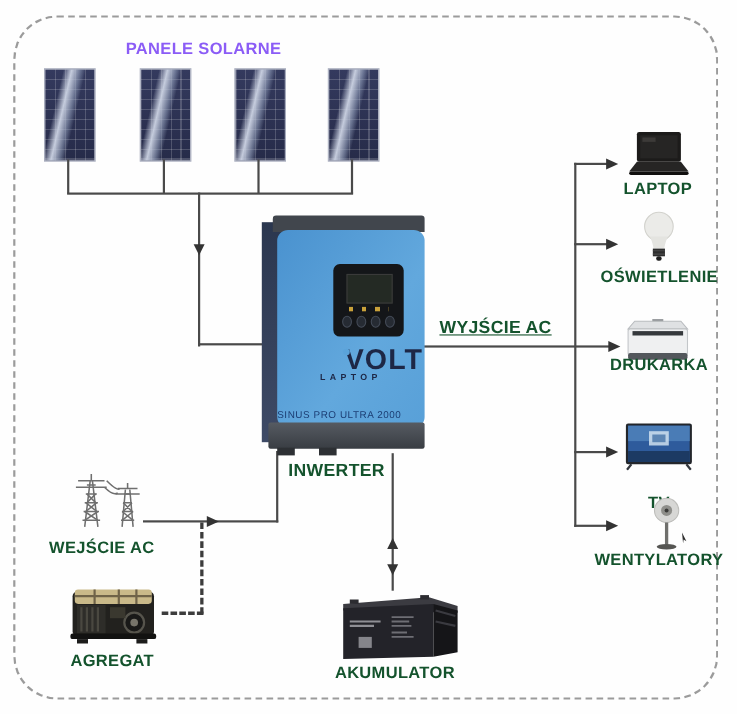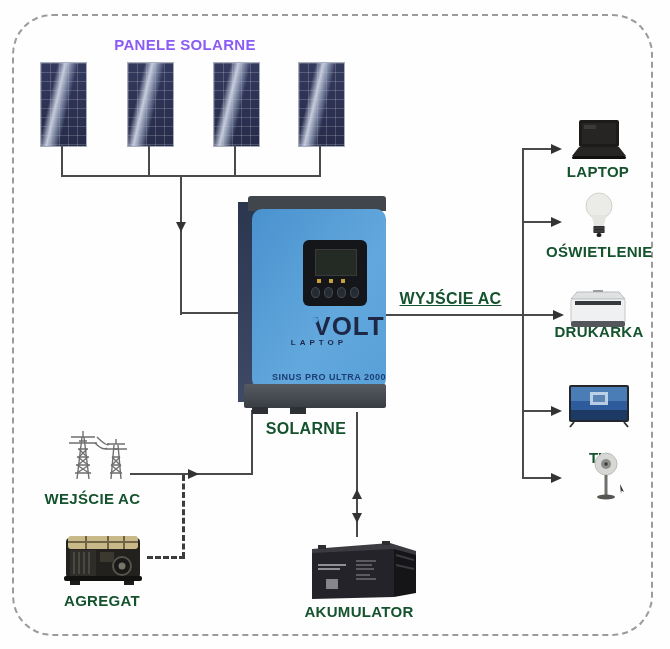--- a/index.html
+++ b/index.html
@@ -39,22 +39,22 @@
   .inv .leds{position:absolute;left:14px;top:39px;width:36px;height:4px;
              background:repeating-linear-gradient(to right,#c9a13a 0 4px,transparent 4px 12px);}
   .inv .btns{position:absolute;left:8px;top:47px;width:48px;display:flex;gap:4px;}
   .inv .btns i{width:9px;height:9px;border-radius:50%;background:#262b33;border:1px solid #444b57;}
   .inv .brand{position:absolute;left:18px;top:102px;width:158px;text-align:center;
               font-size:26px;font-weight:900;color:#1d2746;letter-spacing:1px;}
   .inv .brand-dot{position:absolute;left:60px;top:108px;width:6px;height:6px;border-radius:50%;
               background:#5aa3da;}
   .inv .brand-sub{position:absolute;left:0;top:129px;width:134px;text-align:center;
               font-size:8px;font-weight:700;color:#1d2746;letter-spacing:4px;}
-  .inv .model{position:absolute;left:0;top:163px;width:134px;text-align:right;
-              font-size:9px;font-weight:700;color:#1c3e74;letter-spacing:.5px;}
+  .inv .model{position:absolute;left:0;top:163px;width:134px;text-align:left;
+              font-size:9px;font-weight:400;color:#1c3e74;letter-spacing:.5px;}
   .inv .base{position:absolute;left:6px;top:188px;width:142px;height:24px;
              background:linear-gradient(180deg,#565b62,#393d43);border-radius:2px;}
   .inv .foot{position:absolute;top:211px;width:16px;height:7px;background:#2d3034;}
 </style>
 </head>
 <body>
 
 <div id="stage">
 
   <div class="frame"></div>
@@ -165,20 +165,21 @@
   <div class="lbl" style="left:579px;top:449px;width:40px;">TV</div>
 
   <svg style="position:absolute;left:590px;top:452px;" width="40" height="50" viewBox="0 0 40 50">
     <circle cx="16" cy="12" r="11" fill="#d7d7d5" stroke="#bdbdba" stroke-width="1"></circle>
     <circle cx="16" cy="12" r="5" fill="#8e8e8a"></circle>
     <circle cx="16" cy="12" r="1.8" fill="#3a3a38"></circle>
     <rect x="14.5" y="23" width="3" height="20" fill="#6f6f6c"></rect>
     <ellipse cx="16" cy="45" rx="9" ry="2.5" fill="#555552"></ellipse>
     <path d="M30 32 L34 40 L31.5 38.5 L31 42 Z" fill="#2e2e2e"></path>
   </svg>
+  <div class="lbl" style="left:536px;top:501px;width:126px;">WENTYLATORY</div>
 
   <div class="ln" style="left:356px;top:412px;width:2px;height:125px;"></div>
   <div class="ar-u" style="left:352px;top:489px;"></div>
   <div class="ar-d" style="left:352px;top:513px;"></div>
   <svg style="position:absolute;left:304px;top:535px;" width="118" height="68" viewBox="0 0 118 68">
     <polygon points="8,14 86,8 112,16 112,22 8,20" fill="#3b3b41"></polygon>
     <polygon points="8,18 90,14 90,62 8,64" fill="#232329"></polygon>
     <polygon points="90,14 112,20 112,58 90,62" fill="#151518"></polygon>
     <rect x="14" y="10" width="8" height="4" fill="#2c2c31"></rect>
     <rect x="78" y="6" width="8" height="4" fill="#2c2c31"></rect>
@@ -205,15 +206,15 @@
       </div>
       <div class="brand">VOLT</div>
       <div class="brand-dot"></div>
       <div class="brand-sub">LAPTOP</div>
       <div class="model">SINUS PRO ULTRA 2000</div>
     </div>
     <div class="base"></div>
     <div class="foot" style="left:14px;"></div>
     <div class="foot" style="left:52px;"></div>
   </div>
-  <div class="lbl" style="left:250px;top:420px;width:112px;font-size:16px;">SOLARNE</div>
+  <div class="lbl" style="left:250px;top:420px;width:112px;font-size:16px;">INWERTER</div>
 
 </div>
 
 </body></html>

